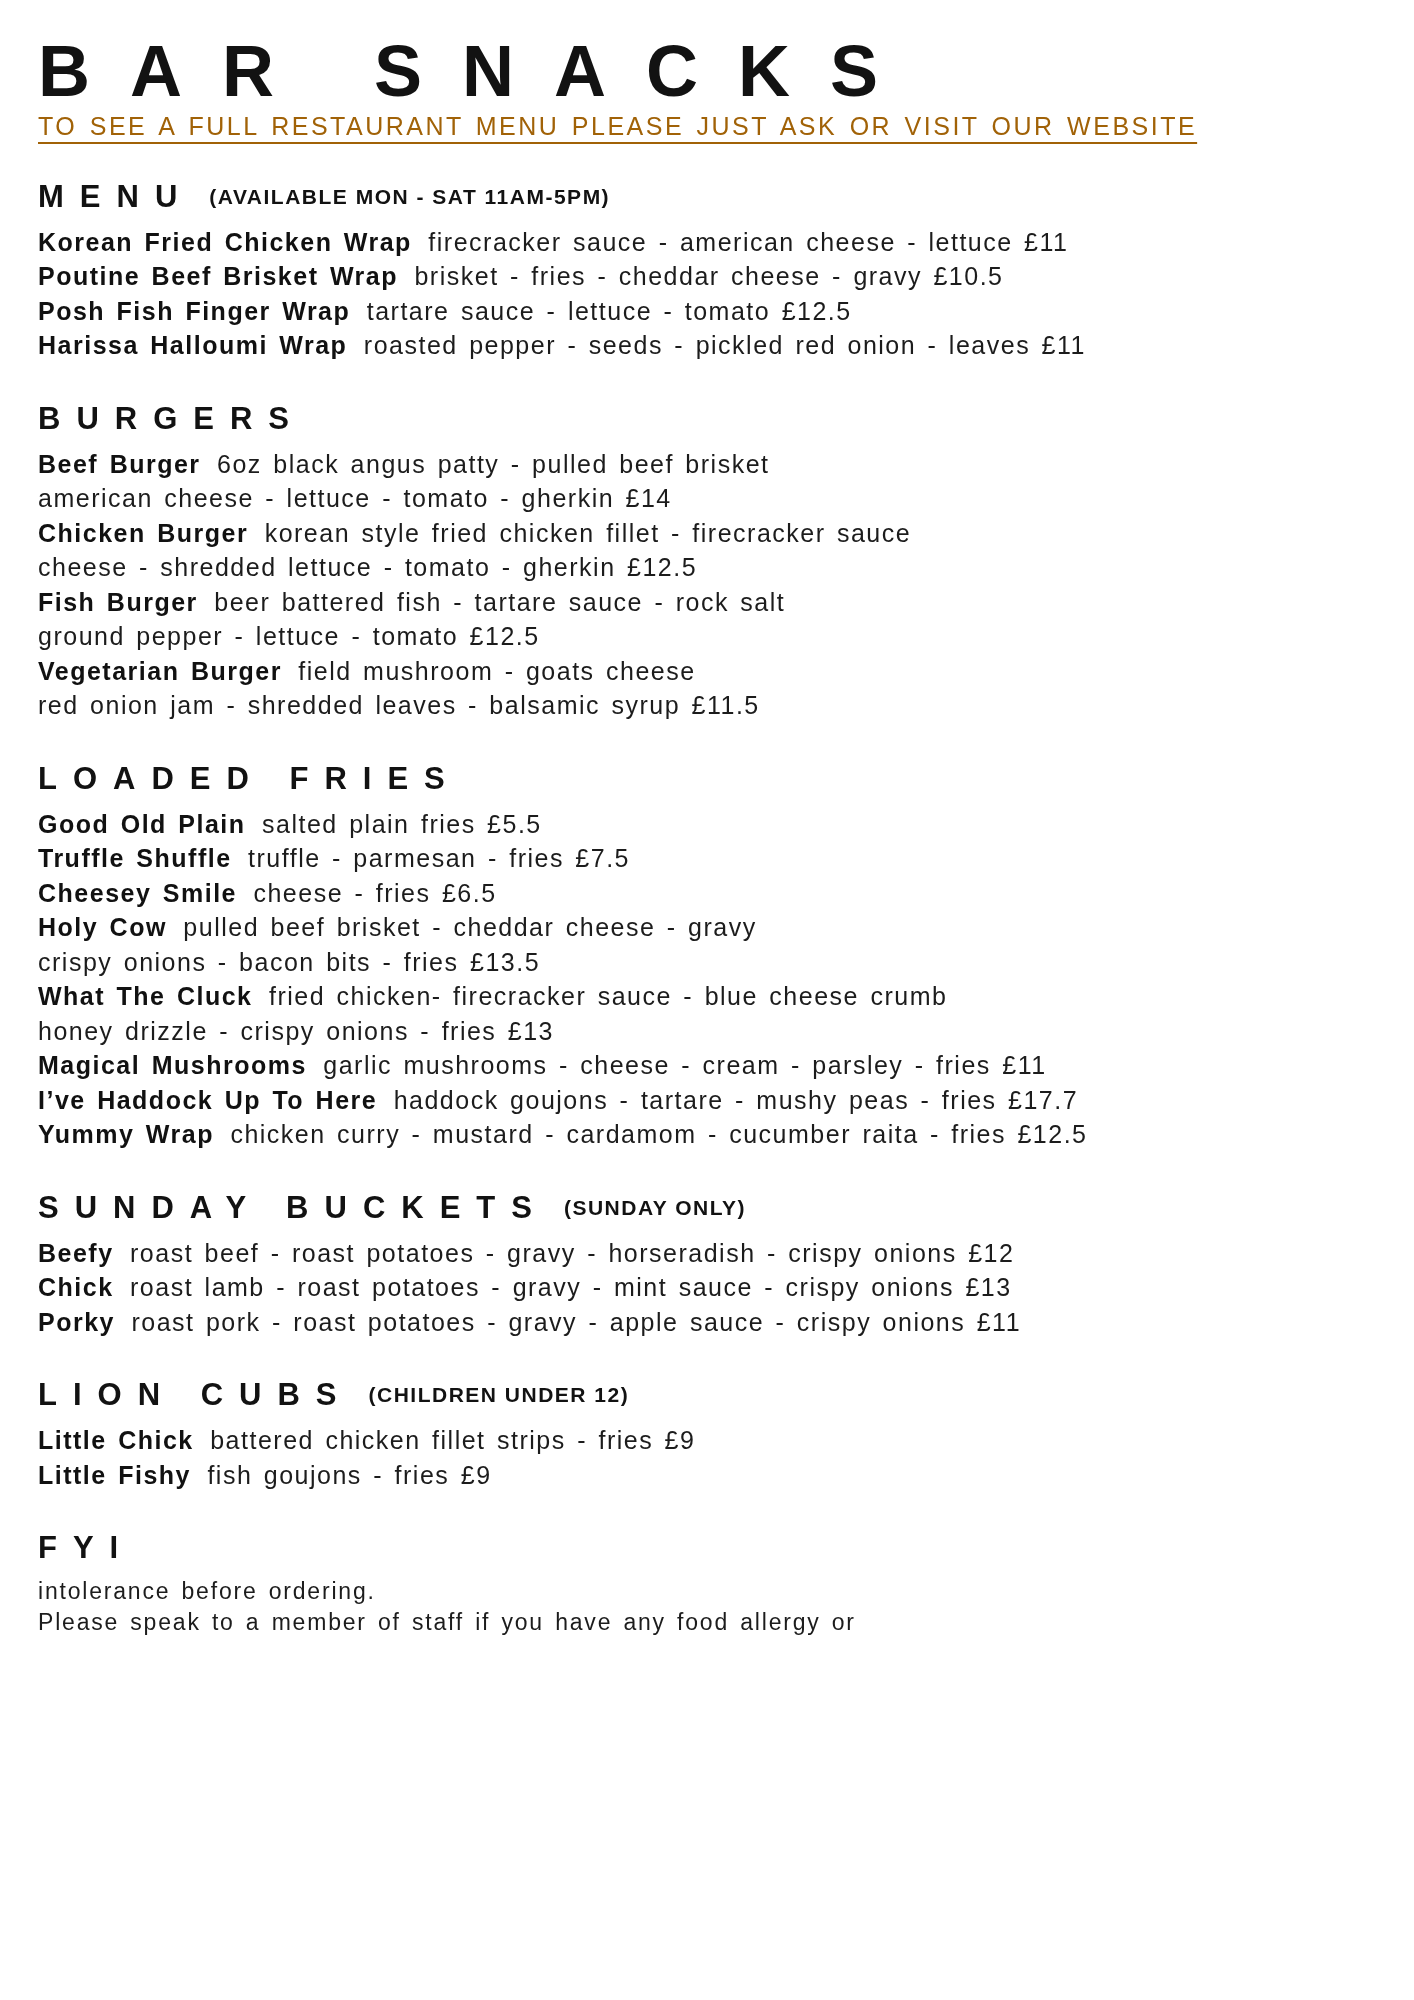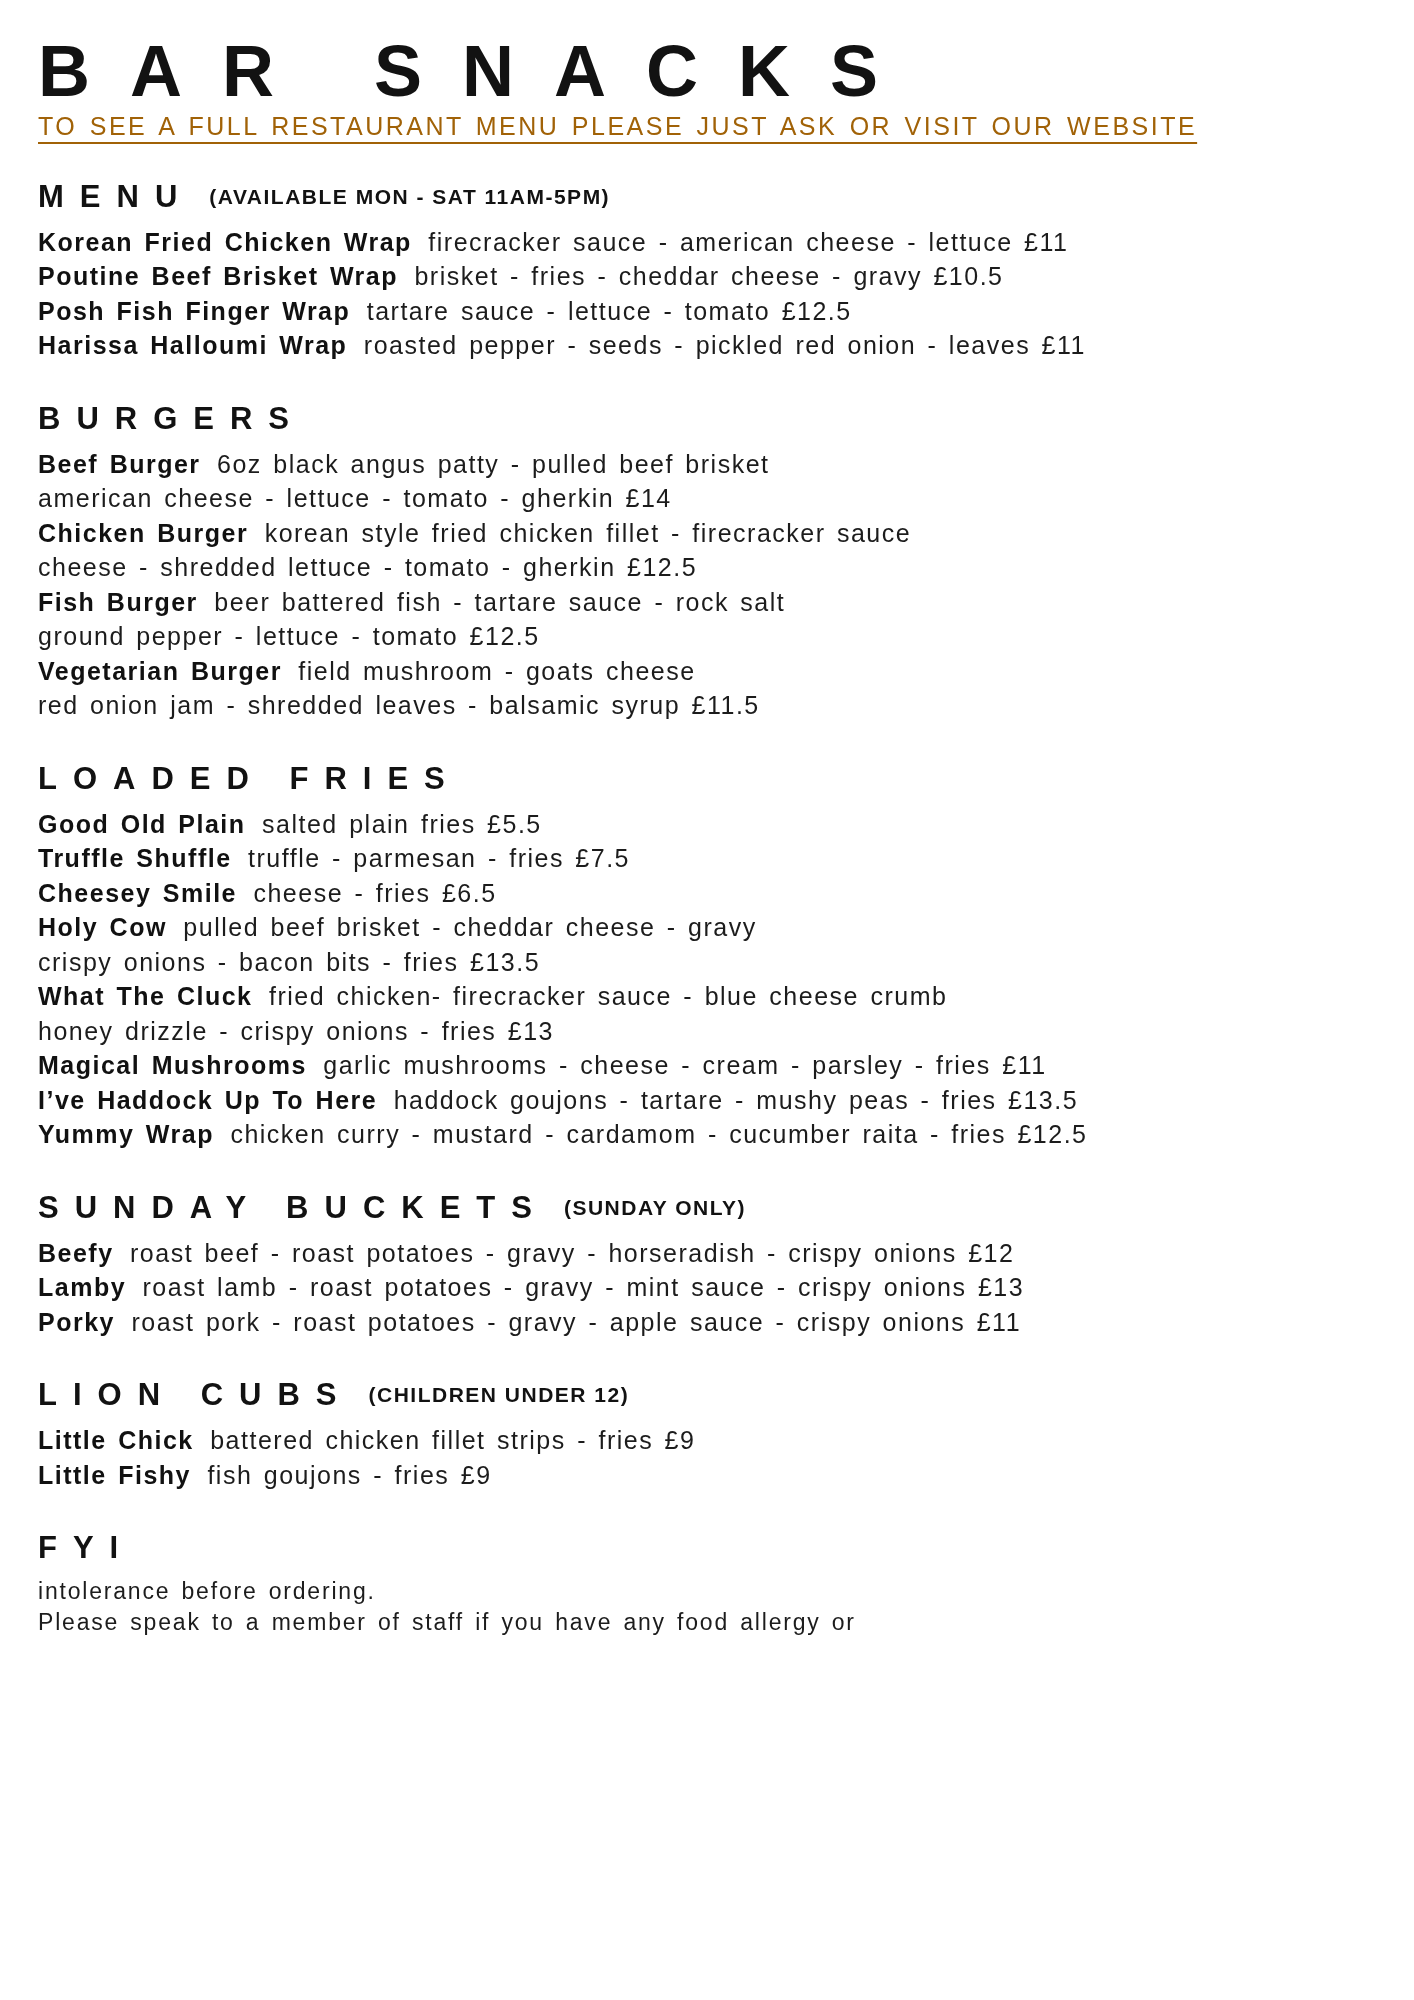--- a/index.html
+++ b/index.html
@@ -109,28 +109,28 @@
 <section class="section">
   <h2 class="section-header"><span>LOADED FRIES</span></h2>
   <p class="line"><span class="item-name">Good Old Plain</span> <span class="item-desc">salted plain fries £5.5</span></p>
   <p class="line"><span class="item-name">Truffle Shuffle</span> <span class="item-desc">truffle - parmesan - fries £7.5</span></p>
   <p class="line"><span class="item-name">Cheesey Smile</span> <span class="item-desc">cheese - fries £6.5</span></p>
   <p class="line"><span class="item-name">Holy Cow</span> <span class="item-desc">pulled beef brisket - cheddar cheese - gravy</span></p>
   <p class="line">crispy onions - bacon bits - fries £13.5</p>
   <p class="line"><span class="item-name">What The Cluck</span> <span class="item-desc">fried chicken- firecracker sauce - blue cheese crumb</span></p>
   <p class="line">honey drizzle - crispy onions - fries £13</p>
   <p class="line"><span class="item-name">Magical Mushrooms</span> <span class="item-desc">garlic mushrooms - cheese - cream - parsley - fries £11</span></p>
-  <p class="line"><span class="item-name">I’ve Haddock Up To Here</span> <span class="item-desc">haddock goujons - tartare - mushy peas - fries £13.5</span></p>
+  <p class="line"><span class="item-name">I’ve Haddock Up To Here</span> <span class="item-desc">haddock goujons - tartare - mushy peas - fries £17.7</span></p>
   <p class="line"><span class="item-name">Yummy Wrap</span> <span class="item-desc">chicken curry - mustard - cardamom - cucumber raita - fries £12.5</span></p>
 </section>
 
 <section class="section">
   <h2 class="section-header"><span>SUNDAY BUCKETS</span><span class="section-note">(SUNDAY ONLY)</span></h2>
   <p class="line"><span class="item-name">Beefy</span> <span class="item-desc">roast beef - roast potatoes - gravy - horseradish - crispy onions £12</span></p>
-  <p class="line"><span class="item-name">Lamby</span> <span class="item-desc">roast lamb - roast potatoes - gravy - mint sauce - crispy onions £13</span></p>
+  <p class="line"><span class="item-name">Chick</span> <span class="item-desc">roast lamb - roast potatoes - gravy - mint sauce - crispy onions £13</span></p>
   <p class="line"><span class="item-name">Porky</span> <span class="item-desc">roast pork - roast potatoes - gravy - apple sauce - crispy onions £11</span></p>
 </section>
 
 <section class="section">
   <h2 class="section-header"><span>LION CUBS</span><span class="section-note">(CHILDREN UNDER 12)</span></h2>
   <p class="line"><span class="item-name">Little Chick</span> <span class="item-desc">battered chicken fillet strips -  fries £9</span></p>
   <p class="line"><span class="item-name">Little Fishy</span> <span class="item-desc">fish goujons - fries £9</span></p>
 </section>
 
 <section class="section fyi-block">

